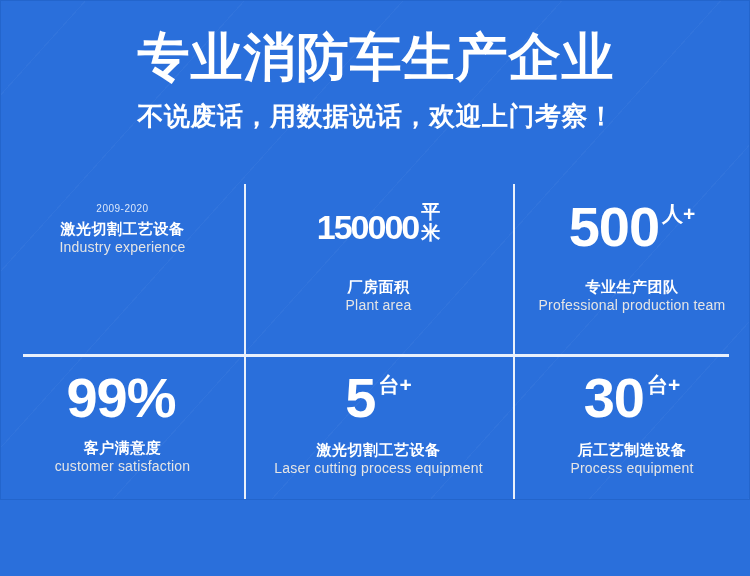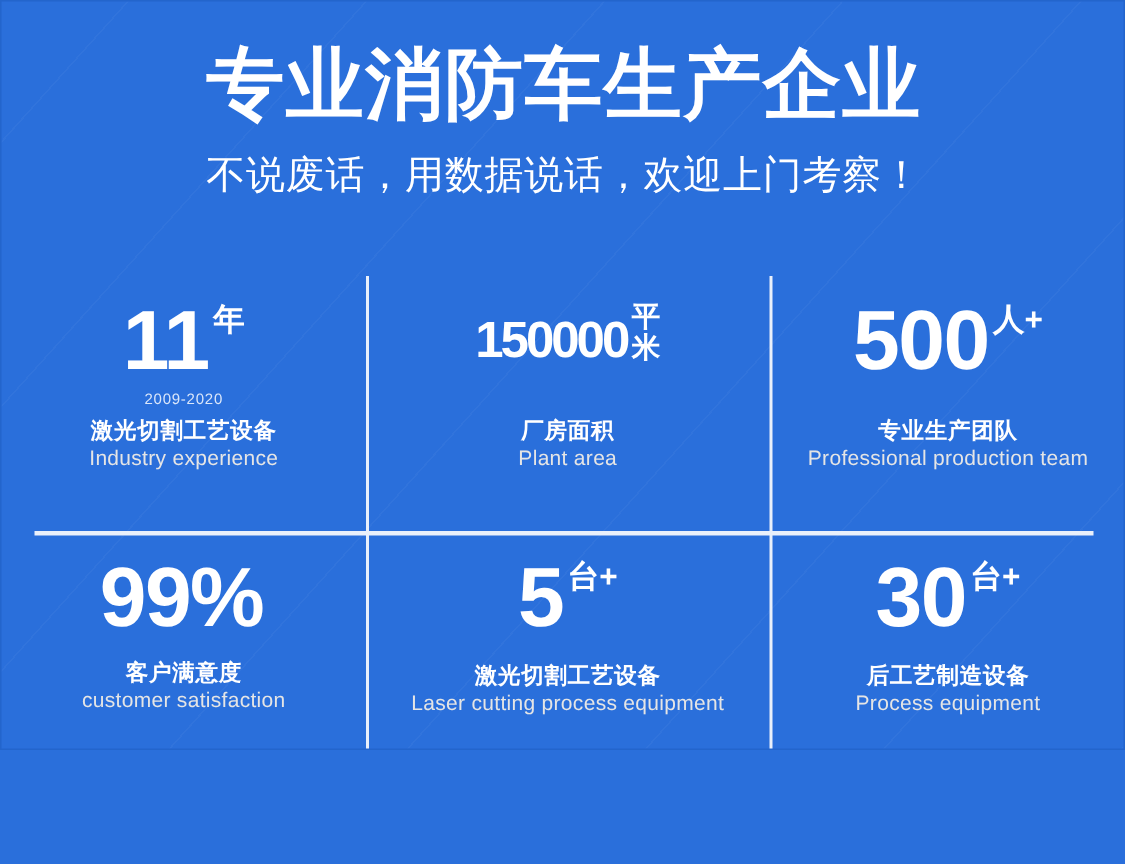--- a/index.html
+++ b/index.html
@@ -53,21 +53,21 @@
     font-size: 52px;
     line-height: 60px;
     font-weight: 700;
     letter-spacing: 1px;
     white-space: nowrap;
   }
   .subline {
     color: #ffffff;
     font-size: 26px;
     line-height: 34px;
-    font-weight: 400;
+    font-weight: 700;
     margin-top: 12px;
     letter-spacing: 0.5px;
     white-space: nowrap;
   }
 
   
   .grid {
     position: absolute;
     left: 0;
     top: 183px;
@@ -183,24 +183,20 @@
 
   <div class="grid">
 
     <div class="divider v1"></div>
     <div class="divider v2"></div>
     <div class="divider h1"></div>
 
     <div class="cells">
 
       <div class="cell c1">
-        <div class="figure">
-          <span class="bignum">11</span>
-          <span class="unit">年</span>
-        </div>
         <div class="years">2009-2020</div>
         <div class="label-cn">激光切割工艺设备</div>
         <div class="label-en">Industry experience</div>
       </div>
 
       <div class="cell c2">
         <div class="figure">
           <span class="bignum wide">150000</span>
           <span class="unit stacked">
             <span>平</span>

